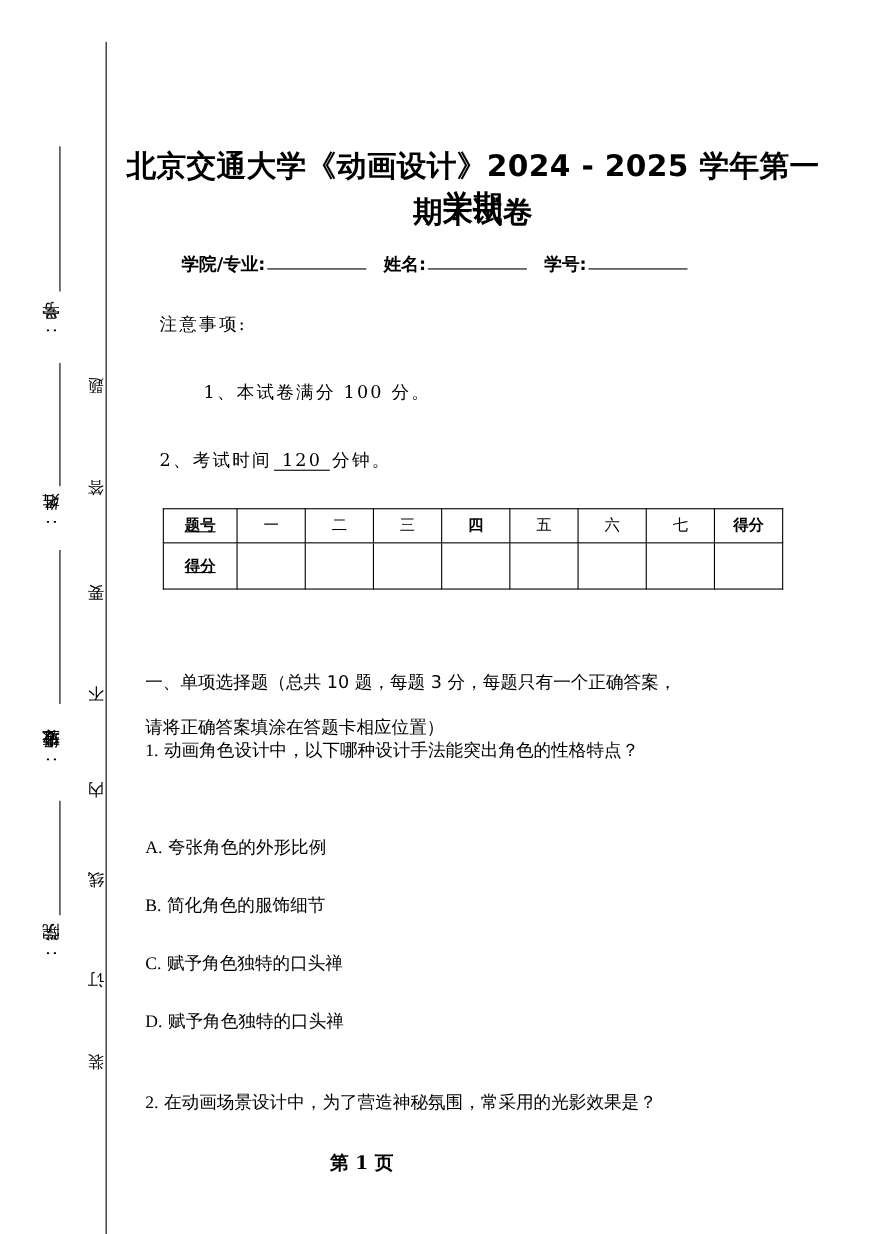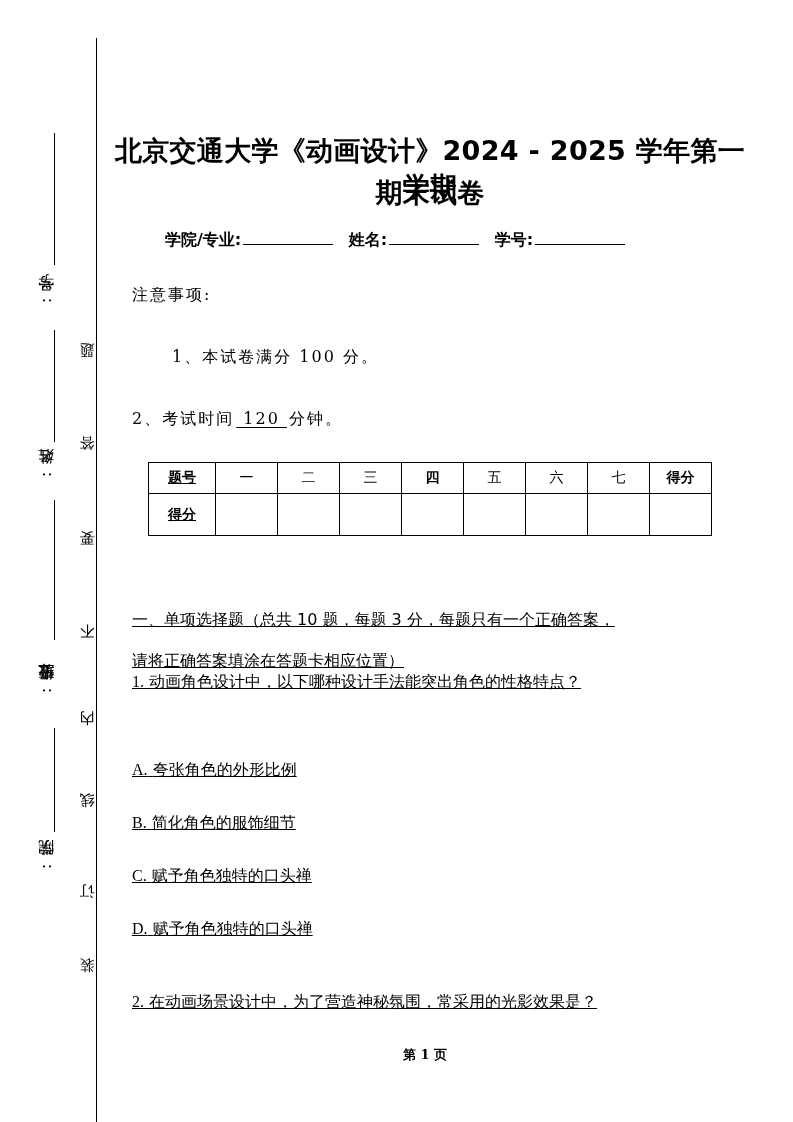--- a/index.html
+++ b/index.html
@@ -4,33 +4,33 @@
 <style>
   html, body { margin: 0; padding: 0; background: #ffffff; }
   body { width: 793px; height: 1122px; position: relative; overflow: hidden; color: #000; font-family: "DejaVu Serif", "Liberation Serif", serif; }
   .binding-line { position: absolute; left: 96px; top: 38px; width: 1px; height: 1084px; background: #000; }
   .field-line { position: absolute; left: 54px; width: 1px; background: #000; }
   .vlabel { position: absolute; left: 34px; width: 24px; writing-mode: vertical-rl; transform: rotate(180deg); font-family: "DejaVu Sans", sans-serif; font-size: 16px; line-height: 24px; text-align: center; white-space: nowrap; }
   .vchar { position: absolute; left: 78px; width: 20px; writing-mode: vertical-rl; transform: rotate(180deg); font-family: "DejaVu Sans", sans-serif; font-size: 15px; text-align: center; }
   .title { position: absolute; left: 110px; width: 640px; text-align: center; font-family: "DejaVu Sans", sans-serif; font-weight: bold; font-size: 27px; letter-spacing: 0.3px; }
   .info-row { position: absolute; left: 165px; top: 230px; font-family: "DejaVu Sans", sans-serif; font-weight: bold; font-size: 16px; white-space: nowrap; }
   .info-row .blank { display: inline-block; width: 90px; border-bottom: 1.5px solid #000; margin: 0 10px 0 2px; height: 14px; vertical-align: baseline; }
-  .body-text { position: absolute; left: 132px; font-family: "DejaVu Serif", "Liberation Serif", serif; font-size: 16px; letter-spacing: 2px; white-space: nowrap; }
+  .body-text { position: absolute; left: 145px; font-family: "DejaVu Serif", "Liberation Serif", serif; font-size: 16px; letter-spacing: 2px; white-space: nowrap; }
   .underline-val { text-decoration: underline; text-underline-offset: 3px; padding: 0 2px; }
   table.score { position: absolute; left: 148px; top: 462px; border-collapse: collapse; font-family: "DejaVu Sans", sans-serif; font-size: 14px; }
   table.score td { border: 1px solid #000; text-align: center; padding: 0; }
   table.score tr.head td { height: 30px; }
   table.score tr.r2 td { height: 41px; }
   table.score tr.r3 td { height: 50px; }
   table.score td.rowhead { width: 66px; font-weight: bold; text-decoration: underline; }
   table.score td.c { width: 61px; }
   table.score td.bold { font-weight: bold; }
-  .q-text { position: absolute; left: 132px; font-family: "DejaVu Sans", sans-serif; font-size: 16px; white-space: nowrap; text-decoration: underline; }
+  .q-text { position: absolute; left: 132px; font-family: "DejaVu Sans", sans-serif; font-size: 16px; white-space: nowrap; }
   .q-text .num { font-family: "Liberation Serif", serif; }
-  .footer { position: absolute; left: 300px; width: 250px; top: 1046px; text-align: center; font-family: "DejaVu Serif", serif; font-weight: bold; font-size: 13px; }
+  .footer { position: absolute; left: 300px; width: 250px; top: 1046px; font-family: "DejaVu Serif", serif; font-weight: bold; font-size: 17px; }
 </style>
 </head>
 <body>
 
 <div class="binding-line"></div>
 
 <div class="field-line" style="top:133px;height:132px;"></div>
 <div class="vlabel" style="top:270px;height:60px;">学号:</div>
 <div class="field-line" style="top:330px;height:112px;"></div>
 <div class="vlabel" style="top:448px;height:52px;">姓名:</div>

